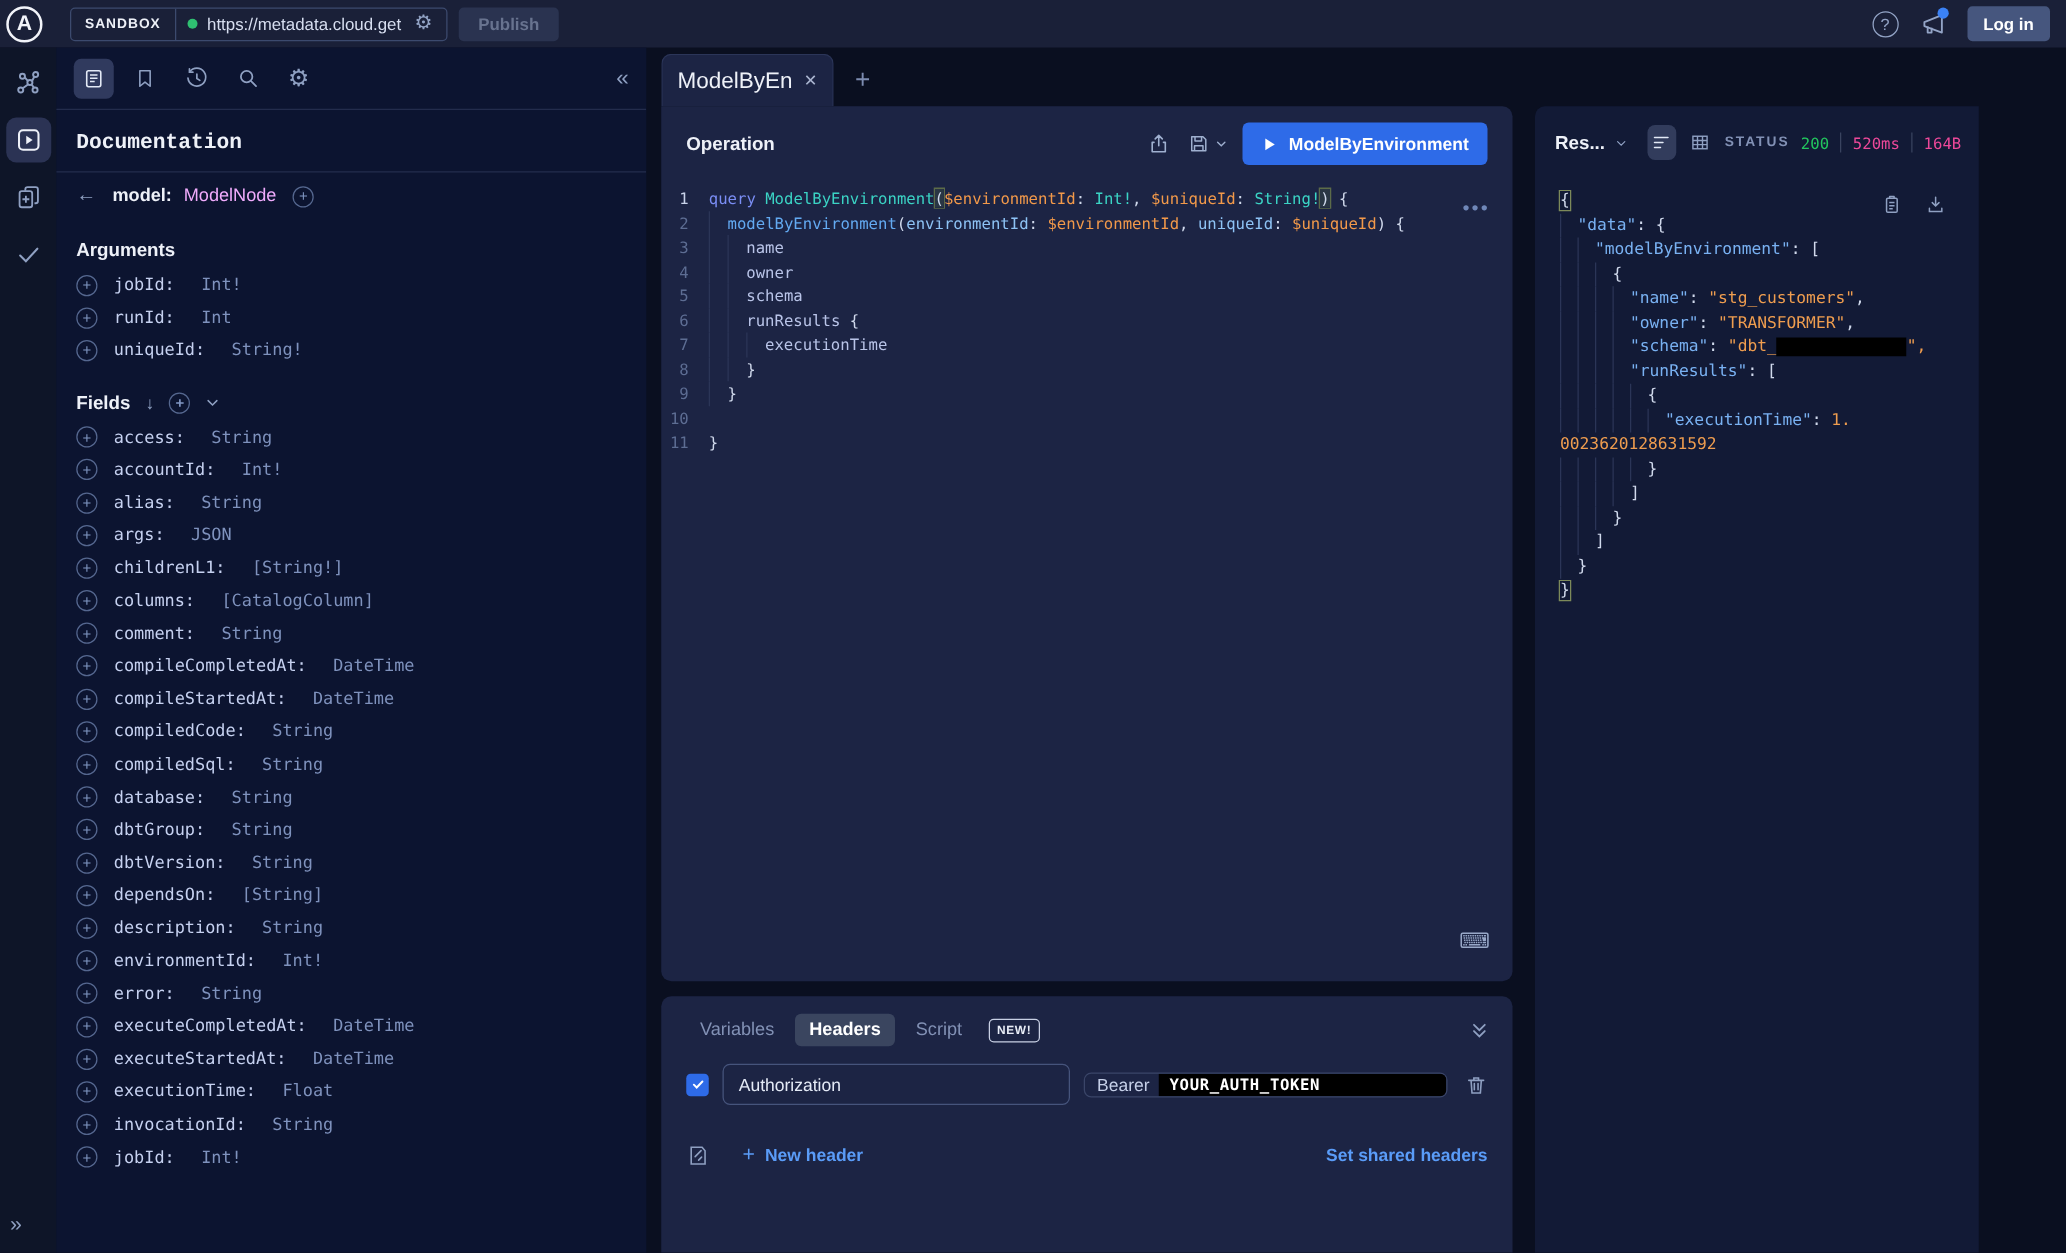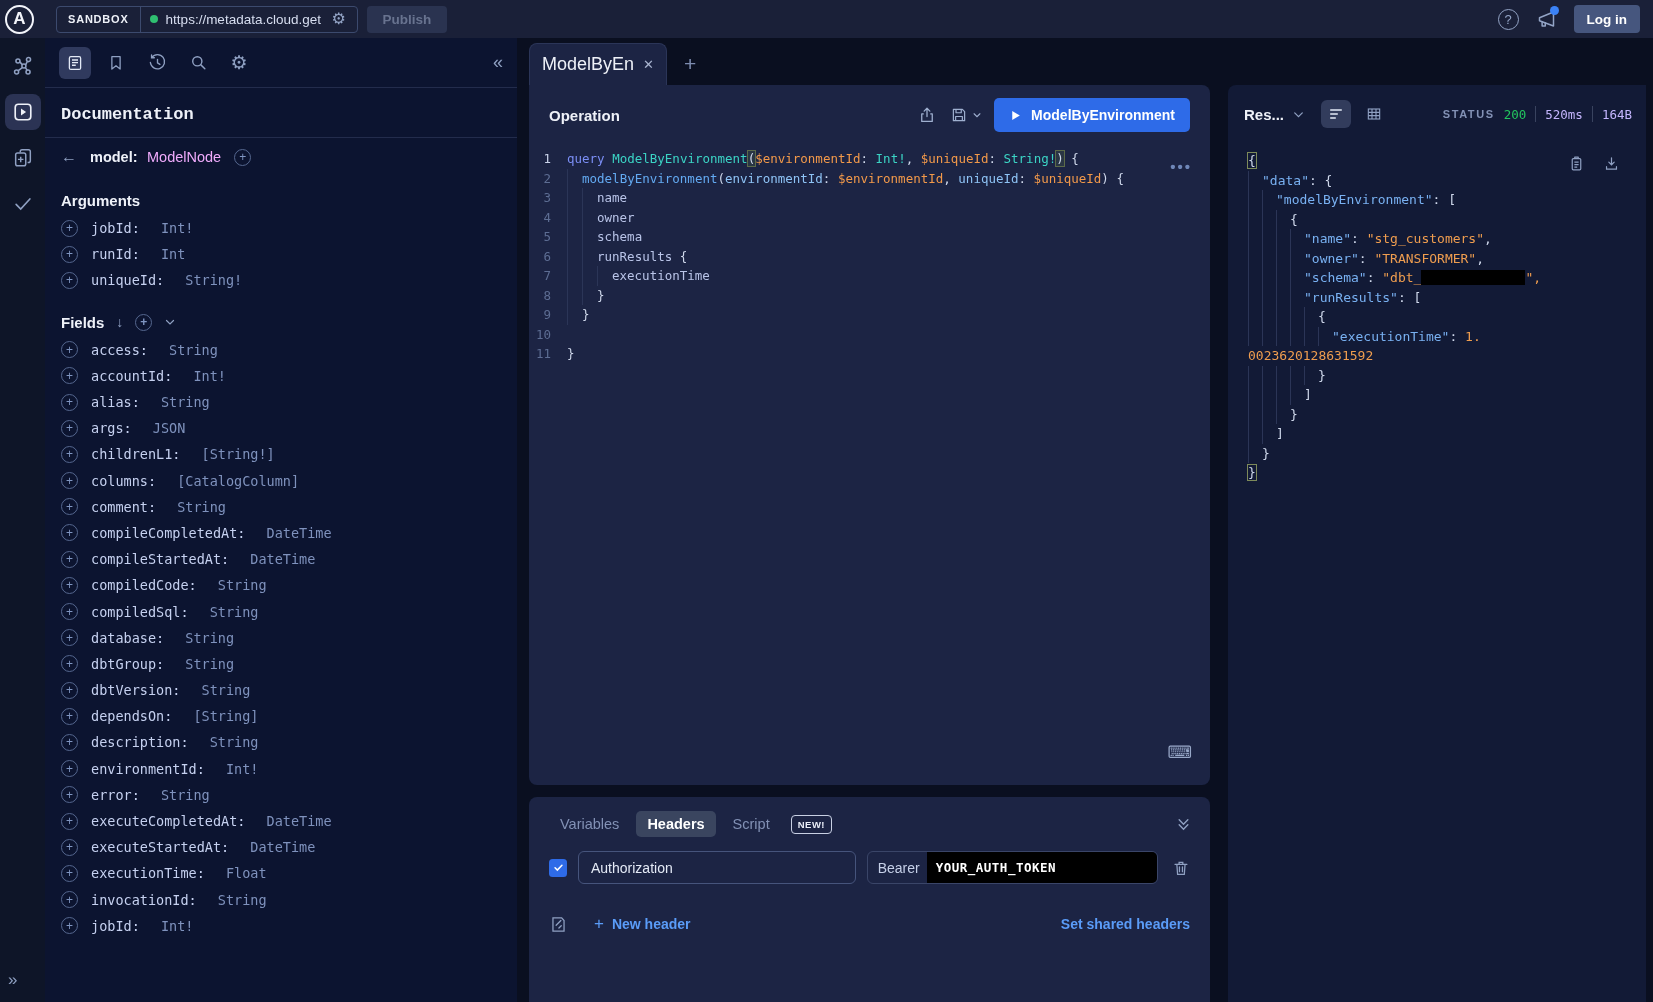--- a/index.html
+++ b/index.html
@@ -88,42 +88,42 @@
   .vtabs { display:flex; align-items:center; gap:6px; padding:14px 20px 0; }
   .vtab { font-size:14.5px; color:#8291b5; padding:5px 11px; border-radius:5px; }
   .vtab.sel { background:#3a455f; color:#fff; font-weight:bold; }
   .newbadge { margin-left:4px; border:1.3px solid #c8d0e4; border-radius:4px; color:#e8edf7;
               font-size:9.5px; font-weight:bold; letter-spacing:.5px; padding:3px 6px; }
   .vcollapse { margin-left:auto; color:#8fa0c2; display:flex; flex-direction:column; gap:0px; }
   .hrow { display:flex; align-items:center; gap:11px; padding:14px 20px 0; }
   .cbx { width:18px; height:18px; background:#2e6be8; border-radius:3.5px; display:flex; align-items:center; justify-content:center; flex:none; }
   .hname { width:279px; height:33px; border:1px solid #46547c; border-radius:6px; background:transparent;
            color:#e4eaf6; font-size:14px; padding:0 12px; font-family:"Liberation Sans", sans-serif; }
-  .hval { width:293px; height:33px; border:1px solid #3a4568; border-radius:6px; display:flex; align-items:center;
+  .hval { width:293px; height:20px; border:1px solid #3a4568; border-radius:6px; display:flex; align-items:center;
           padding:0 0 0 10px; gap:7px; overflow:hidden; }
   .bearer { font-size:14px; color:#c6d0e8; flex:none; }
   .tokenredact { flex:1; align-self:stretch; background:#000; display:flex; align-items:center; padding:0 9px;
                  color:#fff; font-family:"DejaVu Sans Mono", monospace; font-size:12.5px; font-weight:bold; letter-spacing:.5px; }
   .trash { color:#8fa0c2; margin-left:3px; }
   .vbottom { display:flex; align-items:center; gap:26px; padding:30px 20px 0; }
   .editdoc { color:#8fa0c2; }
   .linkblue { color:#5a9cf8; font-size:14px; font-weight:bold; display:flex; align-items:center; gap:8px; }
   .sharedlink { margin-left:auto; }
 
   
-  .resp { position:absolute; left:1228px; top:85px; width:418px; height:917px; background:#121a36; border-radius:8px 0 0 0; }
+  .resp { position:absolute; left:1228px; top:85px; width:355px; height:917px; background:#121a36; border-radius:8px 0 0 0; }
   .rhead { display:flex; align-items:center; height:58px; padding:0 14px 0 16px; gap:8px; }
   .rtitle { font-size:15px; font-weight:bold; color:#eef1f8; }
   .rtool { width:30px; height:28px; border-radius:6px; display:flex; align-items:center; justify-content:center; color:#8fa0c2; }
   .rtool.sel { background:#323c5c; color:#e4eaf6; }
   .statuswrap { margin-left:auto; display:flex; align-items:center; gap:9px; }
   .statlabel { font-size:11px; letter-spacing:1.6px; color:#8291b5; font-weight:bold; }
   .statcode { font-size:12.5px; color:#22c55e; font-family:"DejaVu Sans Mono", monospace; }
   .vsep { width:1px; height:16px; background:#39435f; }
-  .statval { font-size:12.5px; color:#c4b5fd; font-family:"DejaVu Sans Mono", monospace; }
+  .statval { font-size:12.5px; color:#ec4899; font-family:"DejaVu Sans Mono", monospace; }
   .rbody { position:relative; padding:8px 12px 0 20px; font-family:"DejaVu Sans Mono", monospace; font-size:13px; }
   .rl { display:flex; height:19.5px; align-items:center; white-space:pre; }
   .rind { display:inline-block; width:14px; height:19.5px; border-left:1px solid #2b3557; flex:none; }
   .tok-k{color:#79b1f2} .tok-s{color:#ef9d4f} .tok-n{color:#ef9d4f}
   .tok-pb{color:#d0d9ec; box-shadow:0 0 0 1px #7d8a5a;}
   .tok-redact{ display:inline-block; background:#000; width:104px; height:15px; vertical-align:middle; }
   .rcopyicons { position:absolute; right:26px; top:12px; display:flex; gap:18px; color:#8fa0c2; }
 </style>
 </head>
 <body>

